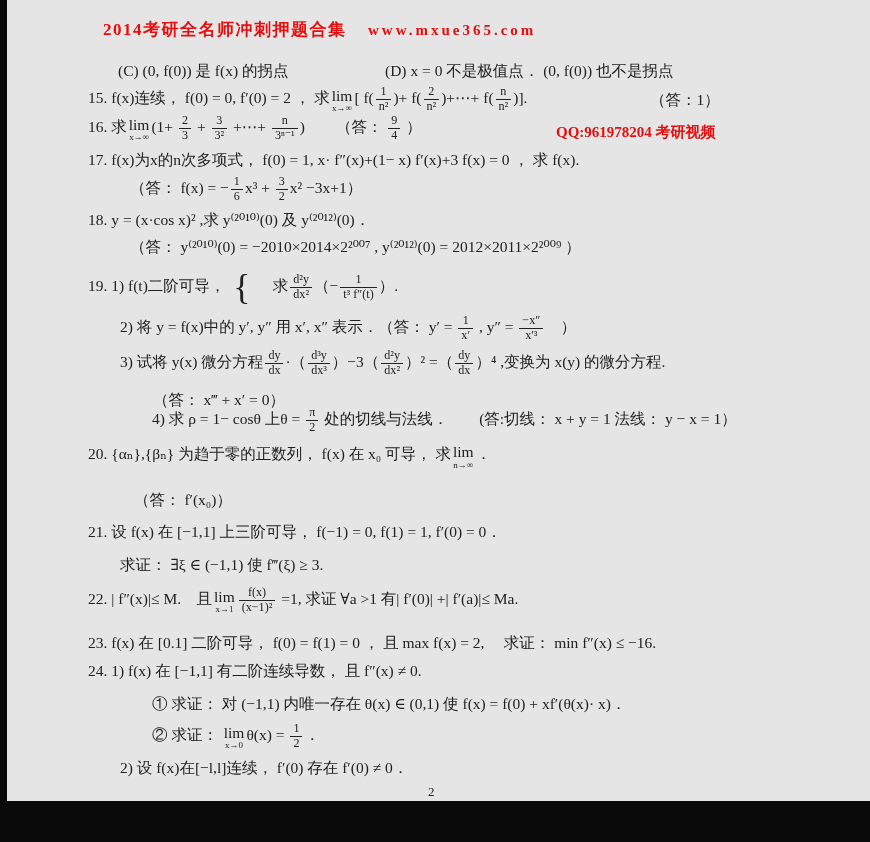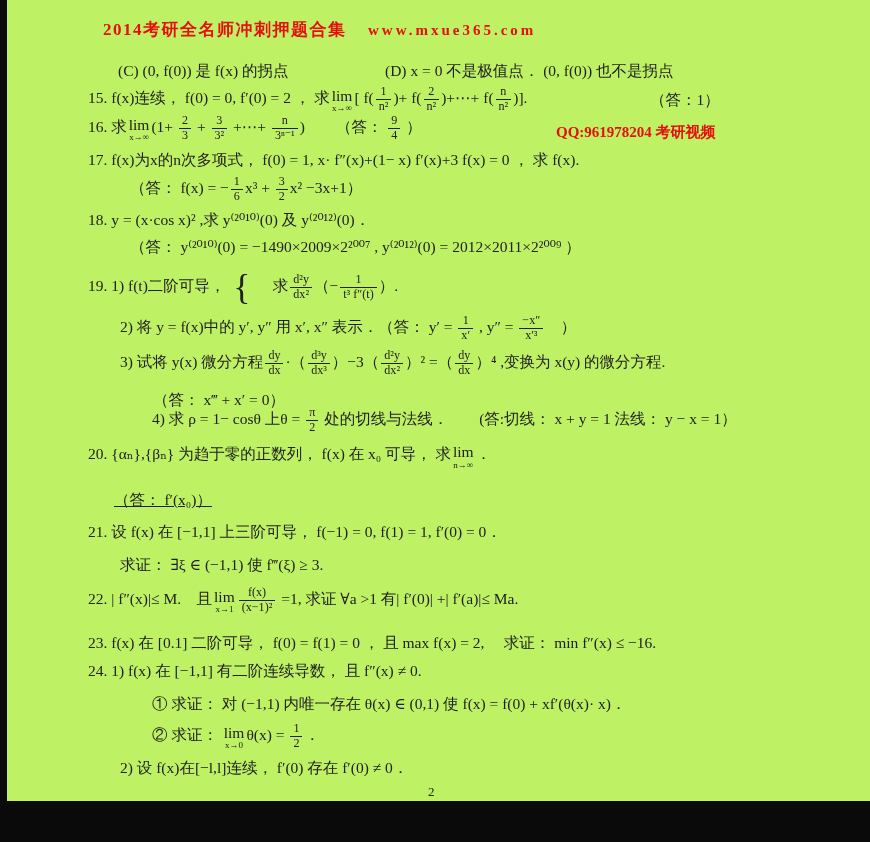--- a/index.html
+++ b/index.html
@@ -23,45 +23,45 @@
   .limstack .bot{display:block;font-size:0.58em;margin-top:1px;}
   
   .cases{display:inline-flex;align-items:center;vertical-align:middle;margin:0 4px;}
   .cases .brace{font-size:2.3em;font-weight:400;line-height:0.85;margin-right:3px;}
   .cases .rows{display:inline-block;text-align:left;font-size:0.92em;line-height:1.45;}
   .cases .rows span{display:block;}
 </style>
 </head>
 <body>
 
-<div class="page" style="background: #bef264; color: rgb(33, 33, 33);">
+<div class="page" style="background: #e5e5e5; color: rgb(33, 33, 33);">
   <div class="edge-left" style="background: rgb(10, 10, 10);"></div>
   <div class="edge-bottom" style="background: rgb(10, 10, 10);"></div>
   <div id="lines-root">
       <div class="line red hdr" style="left: 103px; top: 19px; font-size: 17px;">2014考研全名师冲刺押题合集</div>
       <div class="line red url" style="left: 368px; top: 21px; font-size: 15px;">www.mxue365.com</div>
       <div class="line" style="left: 118px; top: 61px;">(C)  (0, f(0)) 是 f(x) 的拐点</div>
       <div class="line" style="left: 385px; top: 61px;">(D)  x = 0 不是极值点． (0, f(0)) 也不是拐点</div>
       <div class="line" style="left: 88px; top: 85px;">15.  f(x)连续， f(0) = 0, f′(0) = 2 ， 求<span class="limstack"><span class="top">lim</span><span class="bot">x→∞</span></span>[ f(<span class="frac"><span class="top">1</span><span class="bot">n²</span></span>)+ f(<span class="frac"><span class="top">2</span><span class="bot">n²</span></span>)+⋯+ f(<span class="frac"><span class="top">n</span><span class="bot">n²</span></span>)].</div>
       <div class="line" style="left: 650px; top: 90px;">（答：1）</div>
       <div class="line" style="left: 88px; top: 114px;">16.  求<span class="limstack"><span class="top">lim</span><span class="bot">x→∞</span></span>(1+ <span class="frac"><span class="top">2</span><span class="bot">3</span></span> + <span class="frac"><span class="top">3</span><span class="bot">3²</span></span> +⋯+ <span class="frac"><span class="top">n</span><span class="bot">3ⁿ⁻¹</span></span>)　　（答： <span class="frac"><span class="top">9</span><span class="bot">4</span></span> ）</div>
       <div class="line red" style="left: 556px; top: 123px; font-size: 15px;">QQ:961978204 考研视频</div>
       <div class="line" style="left: 88px; top: 150px;">17.  f(x)为x的n次多项式， f(0) = 1, x· f″(x)+(1− x) f′(x)+3 f(x) = 0 ， 求 f(x).</div>
       <div class="line" style="left: 130px; top: 175px;">（答： f(x) = −<span class="frac"><span class="top">1</span><span class="bot">6</span></span>x³ + <span class="frac"><span class="top">3</span><span class="bot">2</span></span>x² −3x+1）</div>
       <div class="line" style="left: 88px; top: 210px;">18.  y = (x·cos x)² ,求 y⁽²⁰¹⁰⁾(0) 及 y⁽²⁰¹²⁾(0)．</div>
-      <div class="line" style="left: 130px; top: 237px;">（答： y⁽²⁰¹⁰⁾(0) = −1490×2009×2²⁰⁰⁷ , y⁽²⁰¹²⁾(0) = 2012×2011×2²⁰⁰⁹ ）</div>
+      <div class="line" style="left: 130px; top: 237px;">（答： y⁽²⁰¹⁰⁾(0) = −2010×2014×2²⁰⁰⁷ , y⁽²⁰¹²⁾(0) = 2012×2011×2²⁰⁰⁹ ）</div>
       <div class="line" style="left: 88px; top: 272px;">19. 1)  f(t)二阶可导， <span class="cases">
           <span class="brace">{</span>
         </span>　求<span class="frac"><span class="top">d²y</span><span class="bot">dx²</span></span>（−<span class="frac"><span class="top">1</span><span class="bot">t³ f″(t)</span></span>）.</div>
       <div class="line" style="left: 120px; top: 314px;">2) 将 y = f(x)中的 y′, y″ 用 x′, x″ 表示．（答：  y′ = <span class="frac"><span class="top">1</span><span class="bot">x′</span></span> , y″ = <span class="frac"><span class="top">−x″</span><span class="bot">x′³</span></span>　）</div>
       <div class="line" style="left: 120px; top: 349px;">3) 试将 y(x) 微分方程<span class="frac"><span class="top">dy</span><span class="bot">dx</span></span>·（<span class="frac"><span class="top">d³y</span><span class="bot">dx³</span></span>）−3（<span class="frac"><span class="top">d²y</span><span class="bot">dx²</span></span>）² =（<span class="frac"><span class="top">dy</span><span class="bot">dx</span></span>）⁴ ,变换为 x(y) 的微分方程.</div>
       <div class="line" style="left: 132px; top: 390px; margin-left: 21px;">（答： x‴ + x′ = 0）</div>
       <div class="line" style="left: 120px; top: 406px; margin-left: 32px;">4) 求 ρ = 1− cosθ 上θ = <span class="frac"><span class="top">π</span><span class="bot">2</span></span> 处的切线与法线．　　(答:切线： x + y = 1 法线： y − x = 1）</div>
       <div class="line" style="left: 88px; top: 444px;">20.  {αₙ},{βₙ} 为趋于零的正数列， f(x) 在 x₀ 可导， 求<span class="limstack"><span class="top">lim</span><span class="bot">n→∞</span></span>．</div>
-      <div class="line" style="left: 114px; top: 490px; text-decoration: underline;">（答： f′(x₀)）</div>
+      <div class="line" style="left: 134px; top: 490px;">（答： f′(x₀)）</div>
       <div class="line" style="left: 88px; top: 522px;">21.  设 f(x) 在 [−1,1] 上三阶可导， f(−1) = 0, f(1) = 1, f′(0) = 0．</div>
       <div class="line" style="left: 120px; top: 555px;">求证： ∃ξ ∈ (−1,1) 使 f‴(ξ) ≥ 3.</div>
       <div class="line" style="left: 88px; top: 586px;">22.  | f″(x)|≤ M.　且<span class="limstack"><span class="top">lim</span><span class="bot">x→1</span></span><span class="frac"><span class="top">f(x)</span><span class="bot">(x−1)²</span></span> =1, 求证 ∀a &gt;1 有| f′(0)| +| f′(a)|≤ Ma.</div>
       <div class="line" style="left: 88px; top: 633px;">23.  f(x) 在 [0.1] 二阶可导， f(0) = f(1) = 0 ， 且 max f(x) = 2,　 求证： min f″(x) ≤ −16.</div>
       <div class="line" style="left: 88px; top: 661px;">24. 1)  f(x) 在 [−1,1] 有二阶连续导数， 且 f″(x) ≠ 0.</div>
       <div class="line" style="left: 152px; top: 694px;">① 求证： 对 (−1,1) 内唯一存在 θ(x) ∈ (0,1) 使 f(x) = f(0) + xf′(θ(x)· x)．</div>
       <div class="line" style="left: 152px; top: 722px;">② 求证： <span class="limstack"><span class="top">lim</span><span class="bot">x→0</span></span>θ(x) = <span class="frac"><span class="top">1</span><span class="bot">2</span></span>．</div>
       <div class="line" style="left: 120px; top: 758px;">2) 设 f(x)在[−l,l]连续， f′(0) 存在 f′(0) ≠ 0．</div>
       <div class="line" style="left: 428px; top: 784px; font-size: 13px;">2</div>
     </div>

